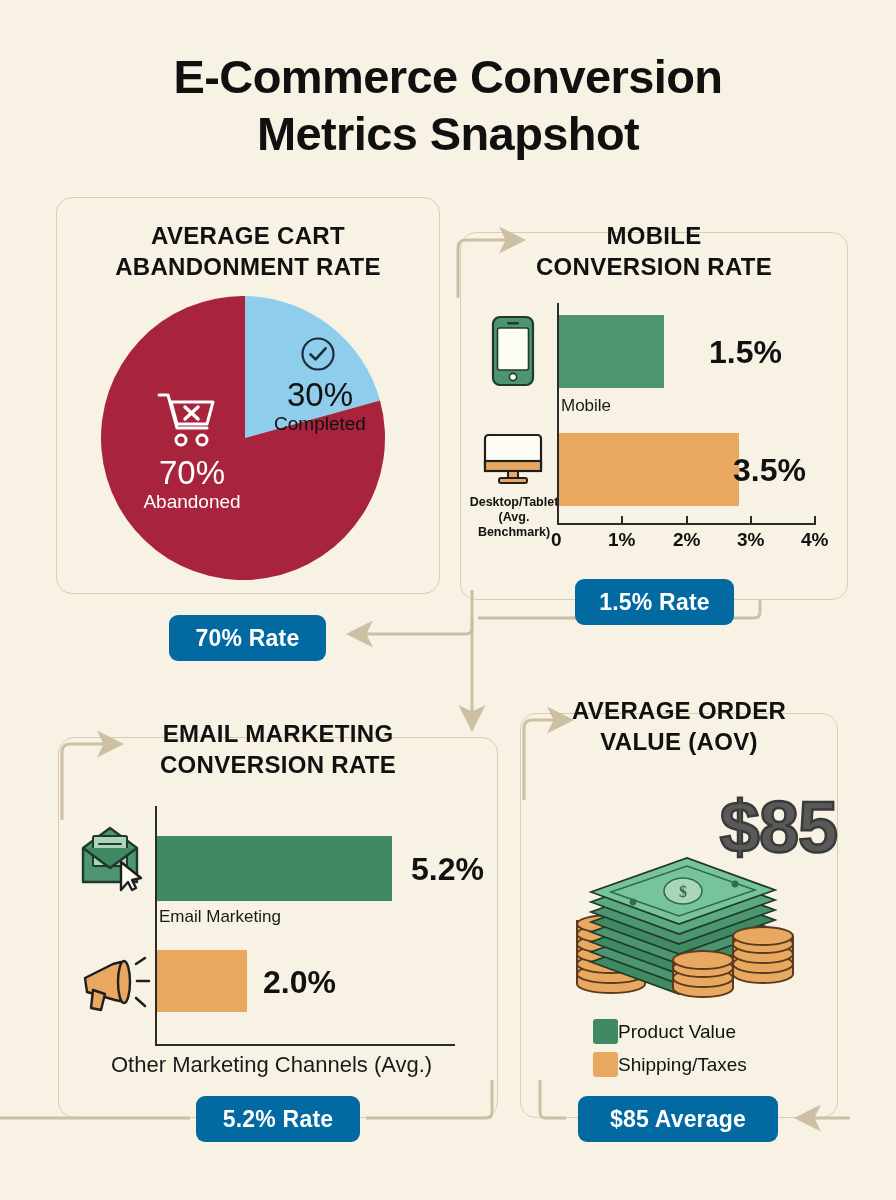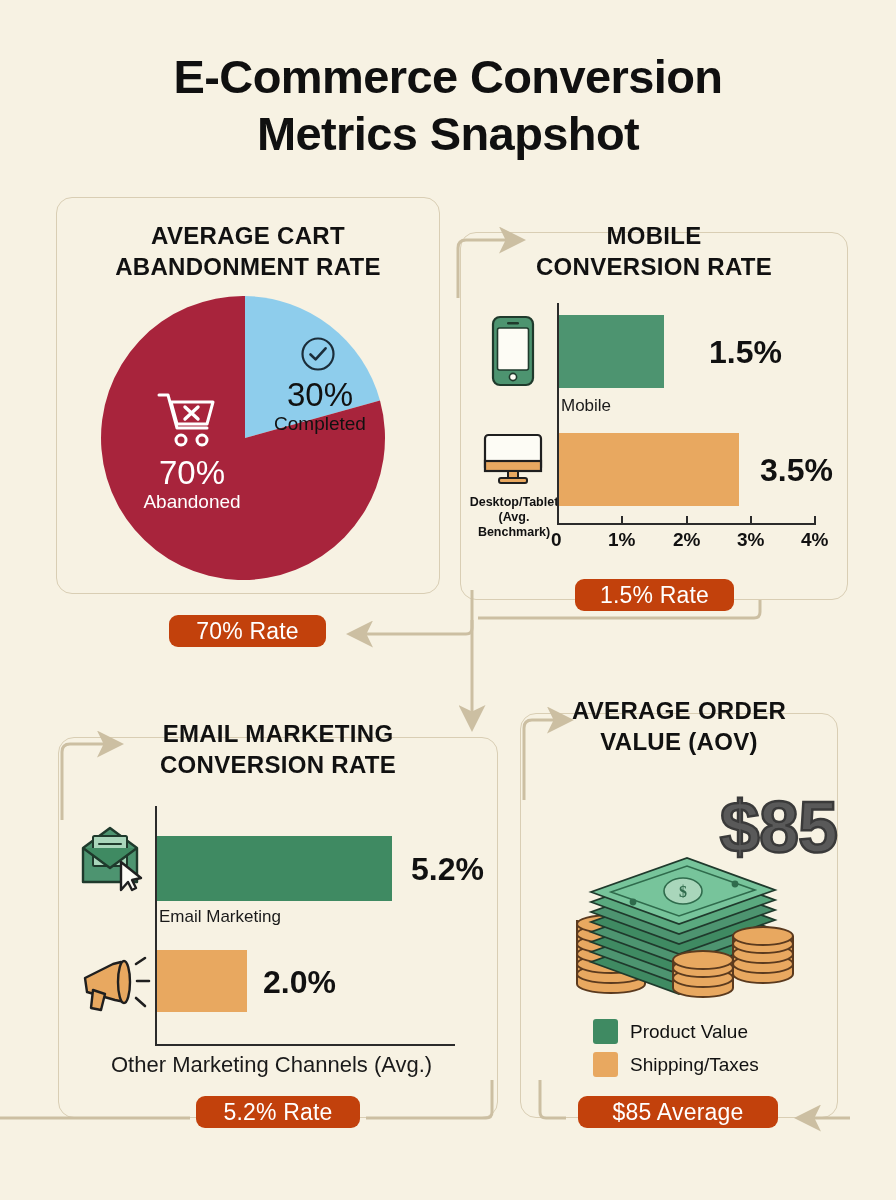--- a/index.html
+++ b/index.html
@@ -38,25 +38,25 @@
     font-size:24px;line-height:31px;
     font-weight:bold;
     letter-spacing:0.3px;
     color:#111;
   }
   .panel-title span{display:block;}
 
   
   .badge{
     position:absolute;
-    background:#c2410c;color:#fff;
+    background:#0369a1;color:#fff;
     border-radius:9px;
-    font-size:23px;font-weight:normal;
+    font-size:23px;font-weight:bold;
     display:flex;align-items:center;justify-content:center;
-    height:32px;
+    height:46px;
     letter-spacing:0.2px;
     z-index:6;
   }
 
   
   .conn{position:absolute;z-index:1;pointer-events:none;}
   .pie-label{position:absolute;text-align:center;color:#fff;}
   .pie-val{font-size:33px;font-weight:normal;line-height:34px;}
   .pie-sub{font-size:19px;line-height:24px;font-weight:normal;}
   .pie-label.dark{color:#111;}
@@ -70,21 +70,21 @@
   .tick{position:absolute;background:#2b2b2b;width:2px;height:9px;}
   .small-cap{position:absolute;font-size:12.5px;line-height:15px;text-align:center;color:#111;font-weight:bold;}
 
   
   .aov-amount{
     position:absolute;text-align:right;width:100%;
     font-size:72px;font-weight:bold;color:#595959;
     -webkit-text-stroke:2.5px #3a3a3a;
     letter-spacing:-1px;
   }
-  .legend-row{position:absolute;display:flex;align-items:center;gap:12px;}
+  .legend-row{position:absolute;display:flex;align-items:center;}
   .legend-sw{width:25px;height:25px;border-radius:3px;}
   .legend-tx{font-size:19px;color:#111;}
 
   .panel-body{position:absolute;inset:0;}
 </style>
 </head>
 <body>
 
 <div id="root">
 
@@ -200,21 +200,21 @@
       <div class="axis-label" style="left:147px;top:296px;">1%</div>
       <div class="axis-label" style="left:212px;top:296px;">2%</div>
       <div class="axis-label" style="left:276px;top:296px;">3%</div>
       <div class="axis-label" style="left:340px;top:296px;">4%</div>
 
       <div class="bar" style="left:98px;top:82px;width:105px;height:73px;background:#4D9470;"></div>
       <div class="bar-val" style="left:212px;top:103px;margin-left:36px;">1.5%</div>
       <div class="cat-label" style="left:100px;top:162px;">Mobile</div>
 
       <div class="bar" style="left:98px;top:200px;width:180px;height:73px;background:#E8A860;"></div>
-      <div class="bar-val" style="left:299px;top:221px;">3.5%</div>
+      <div class="bar-val" style="left:272px;top:221px;">3.5%</div>
     </div>
   </div>
 
   <div class="badge" style="left:575px;top:579px;width:159px;">1.5% Rate</div>
 
   <div class="panel" style="left:58px;top:737px;width:440px;height:381px;">
     <div class="panel-title" style="top:-20px;">
       <span>EMAIL MARKETING</span>
       <span>CONVERSION RATE</span>
     </div>

